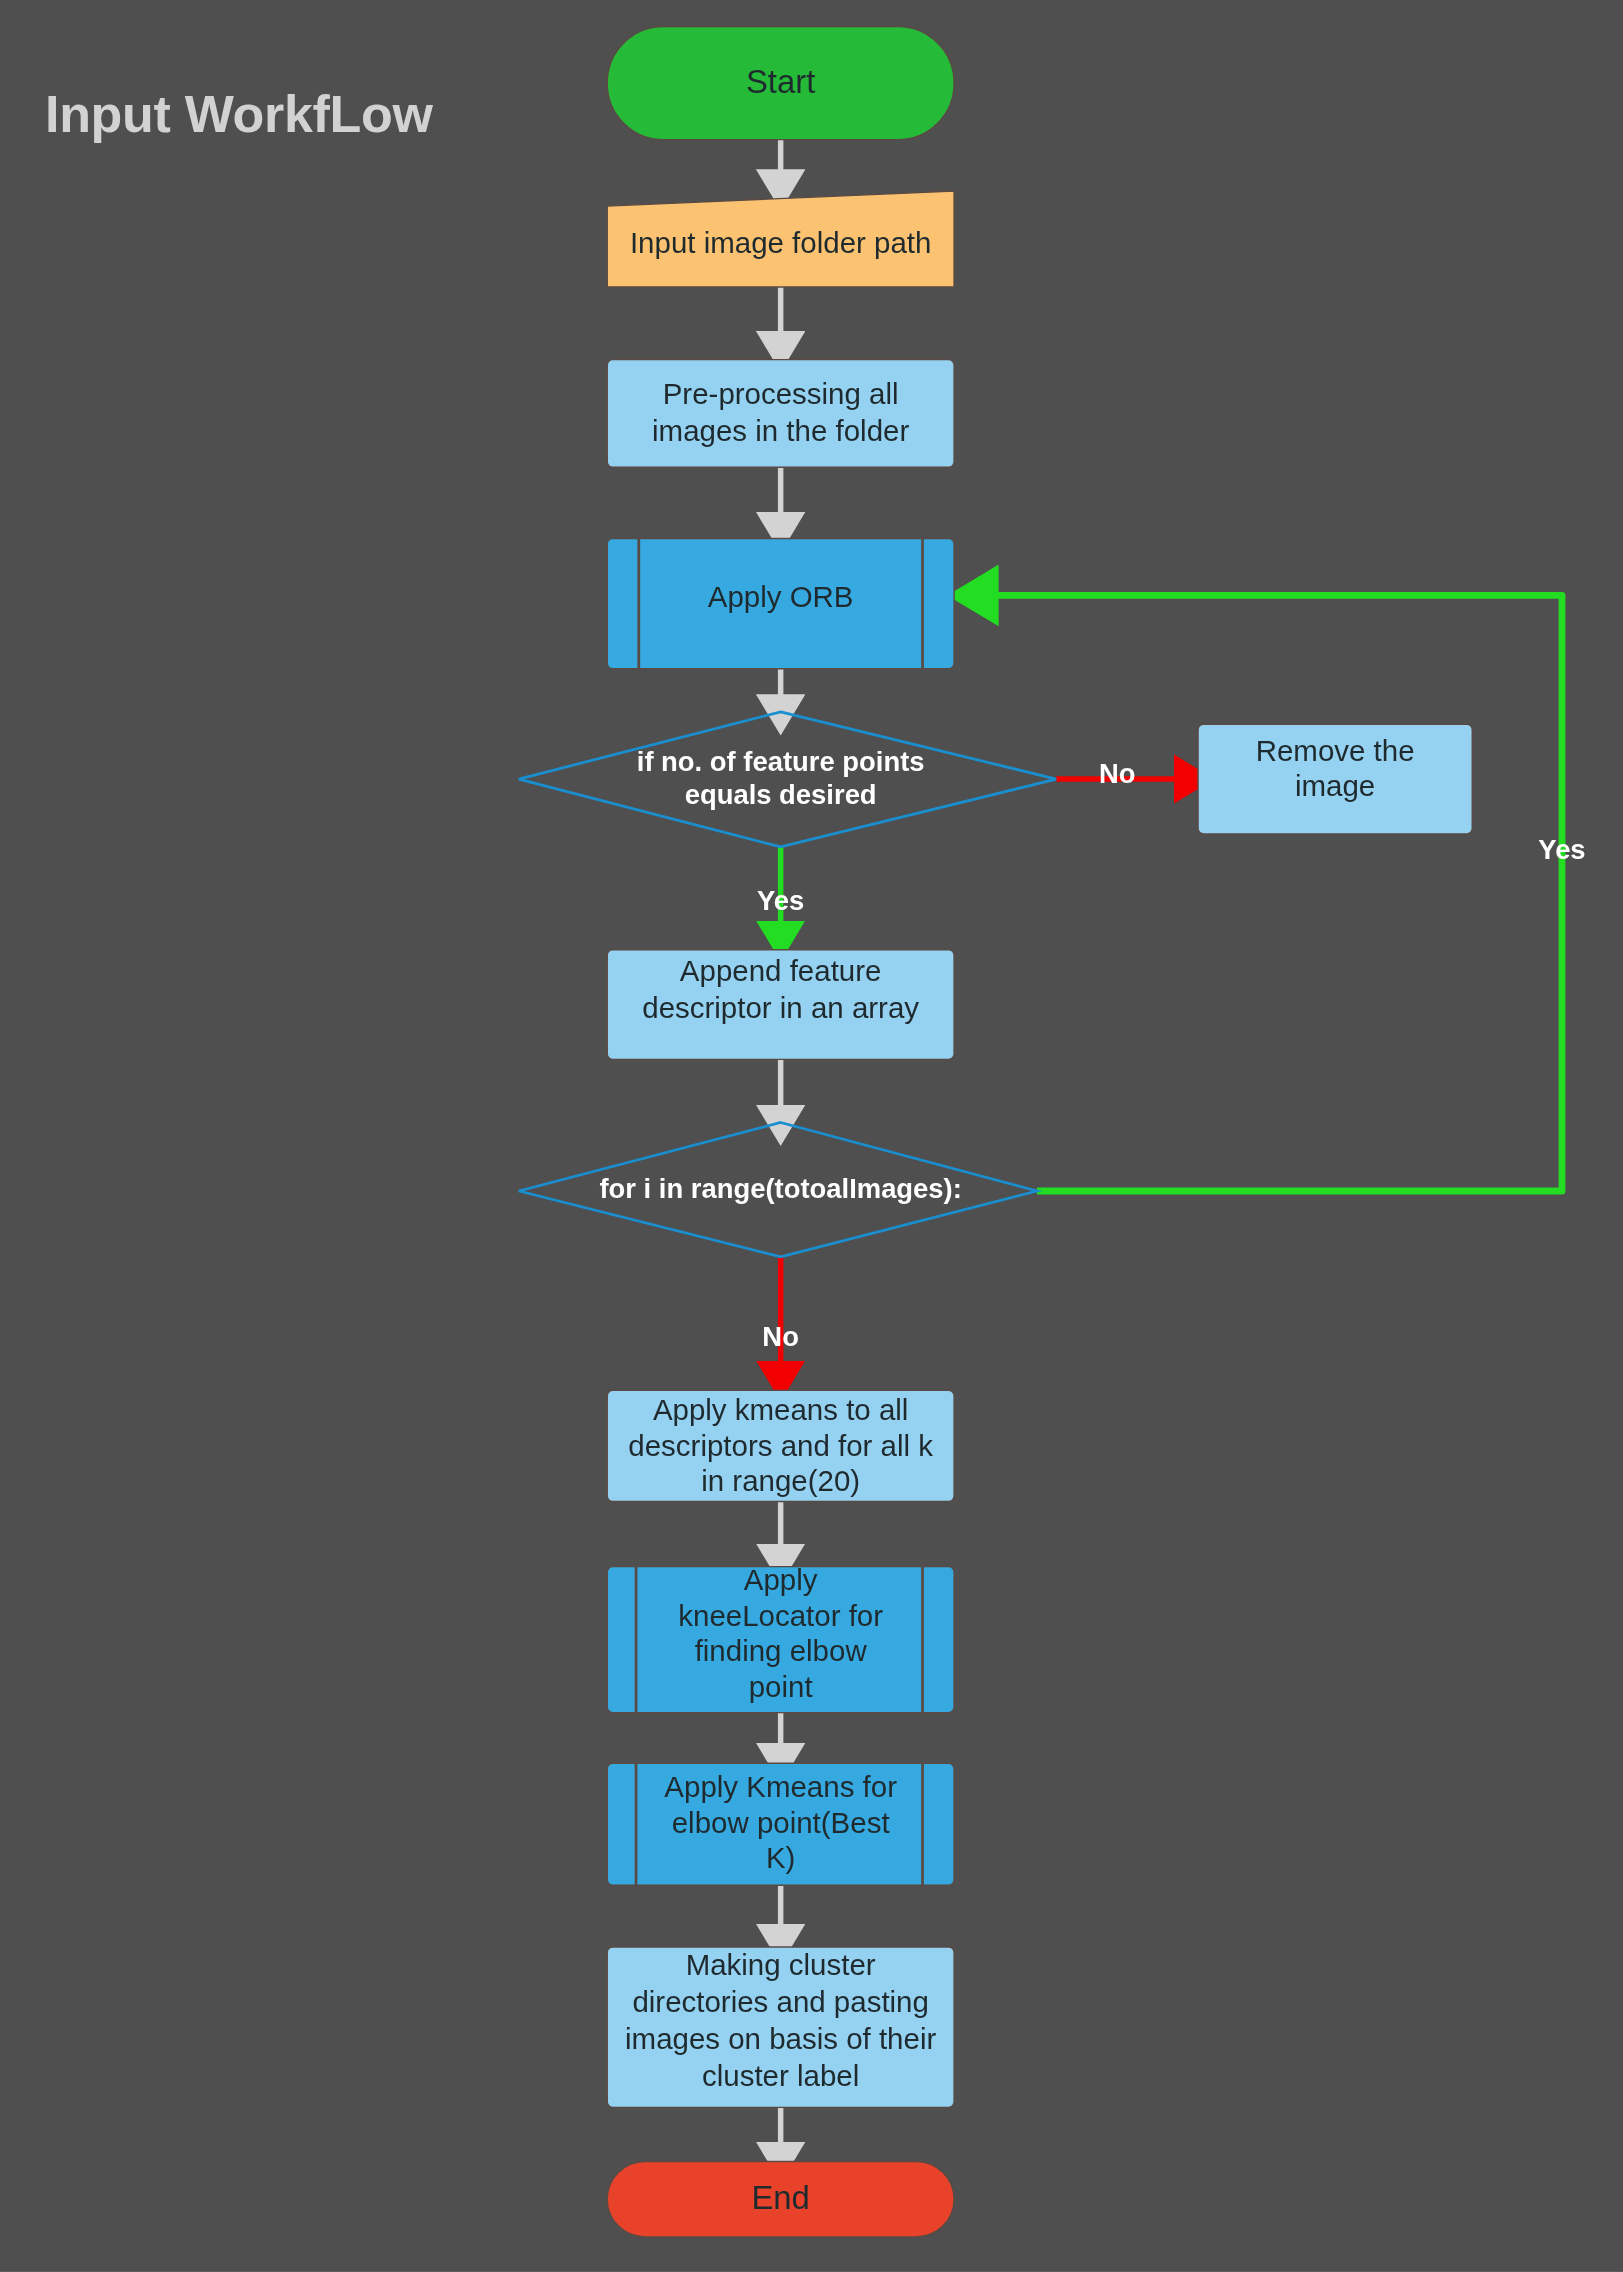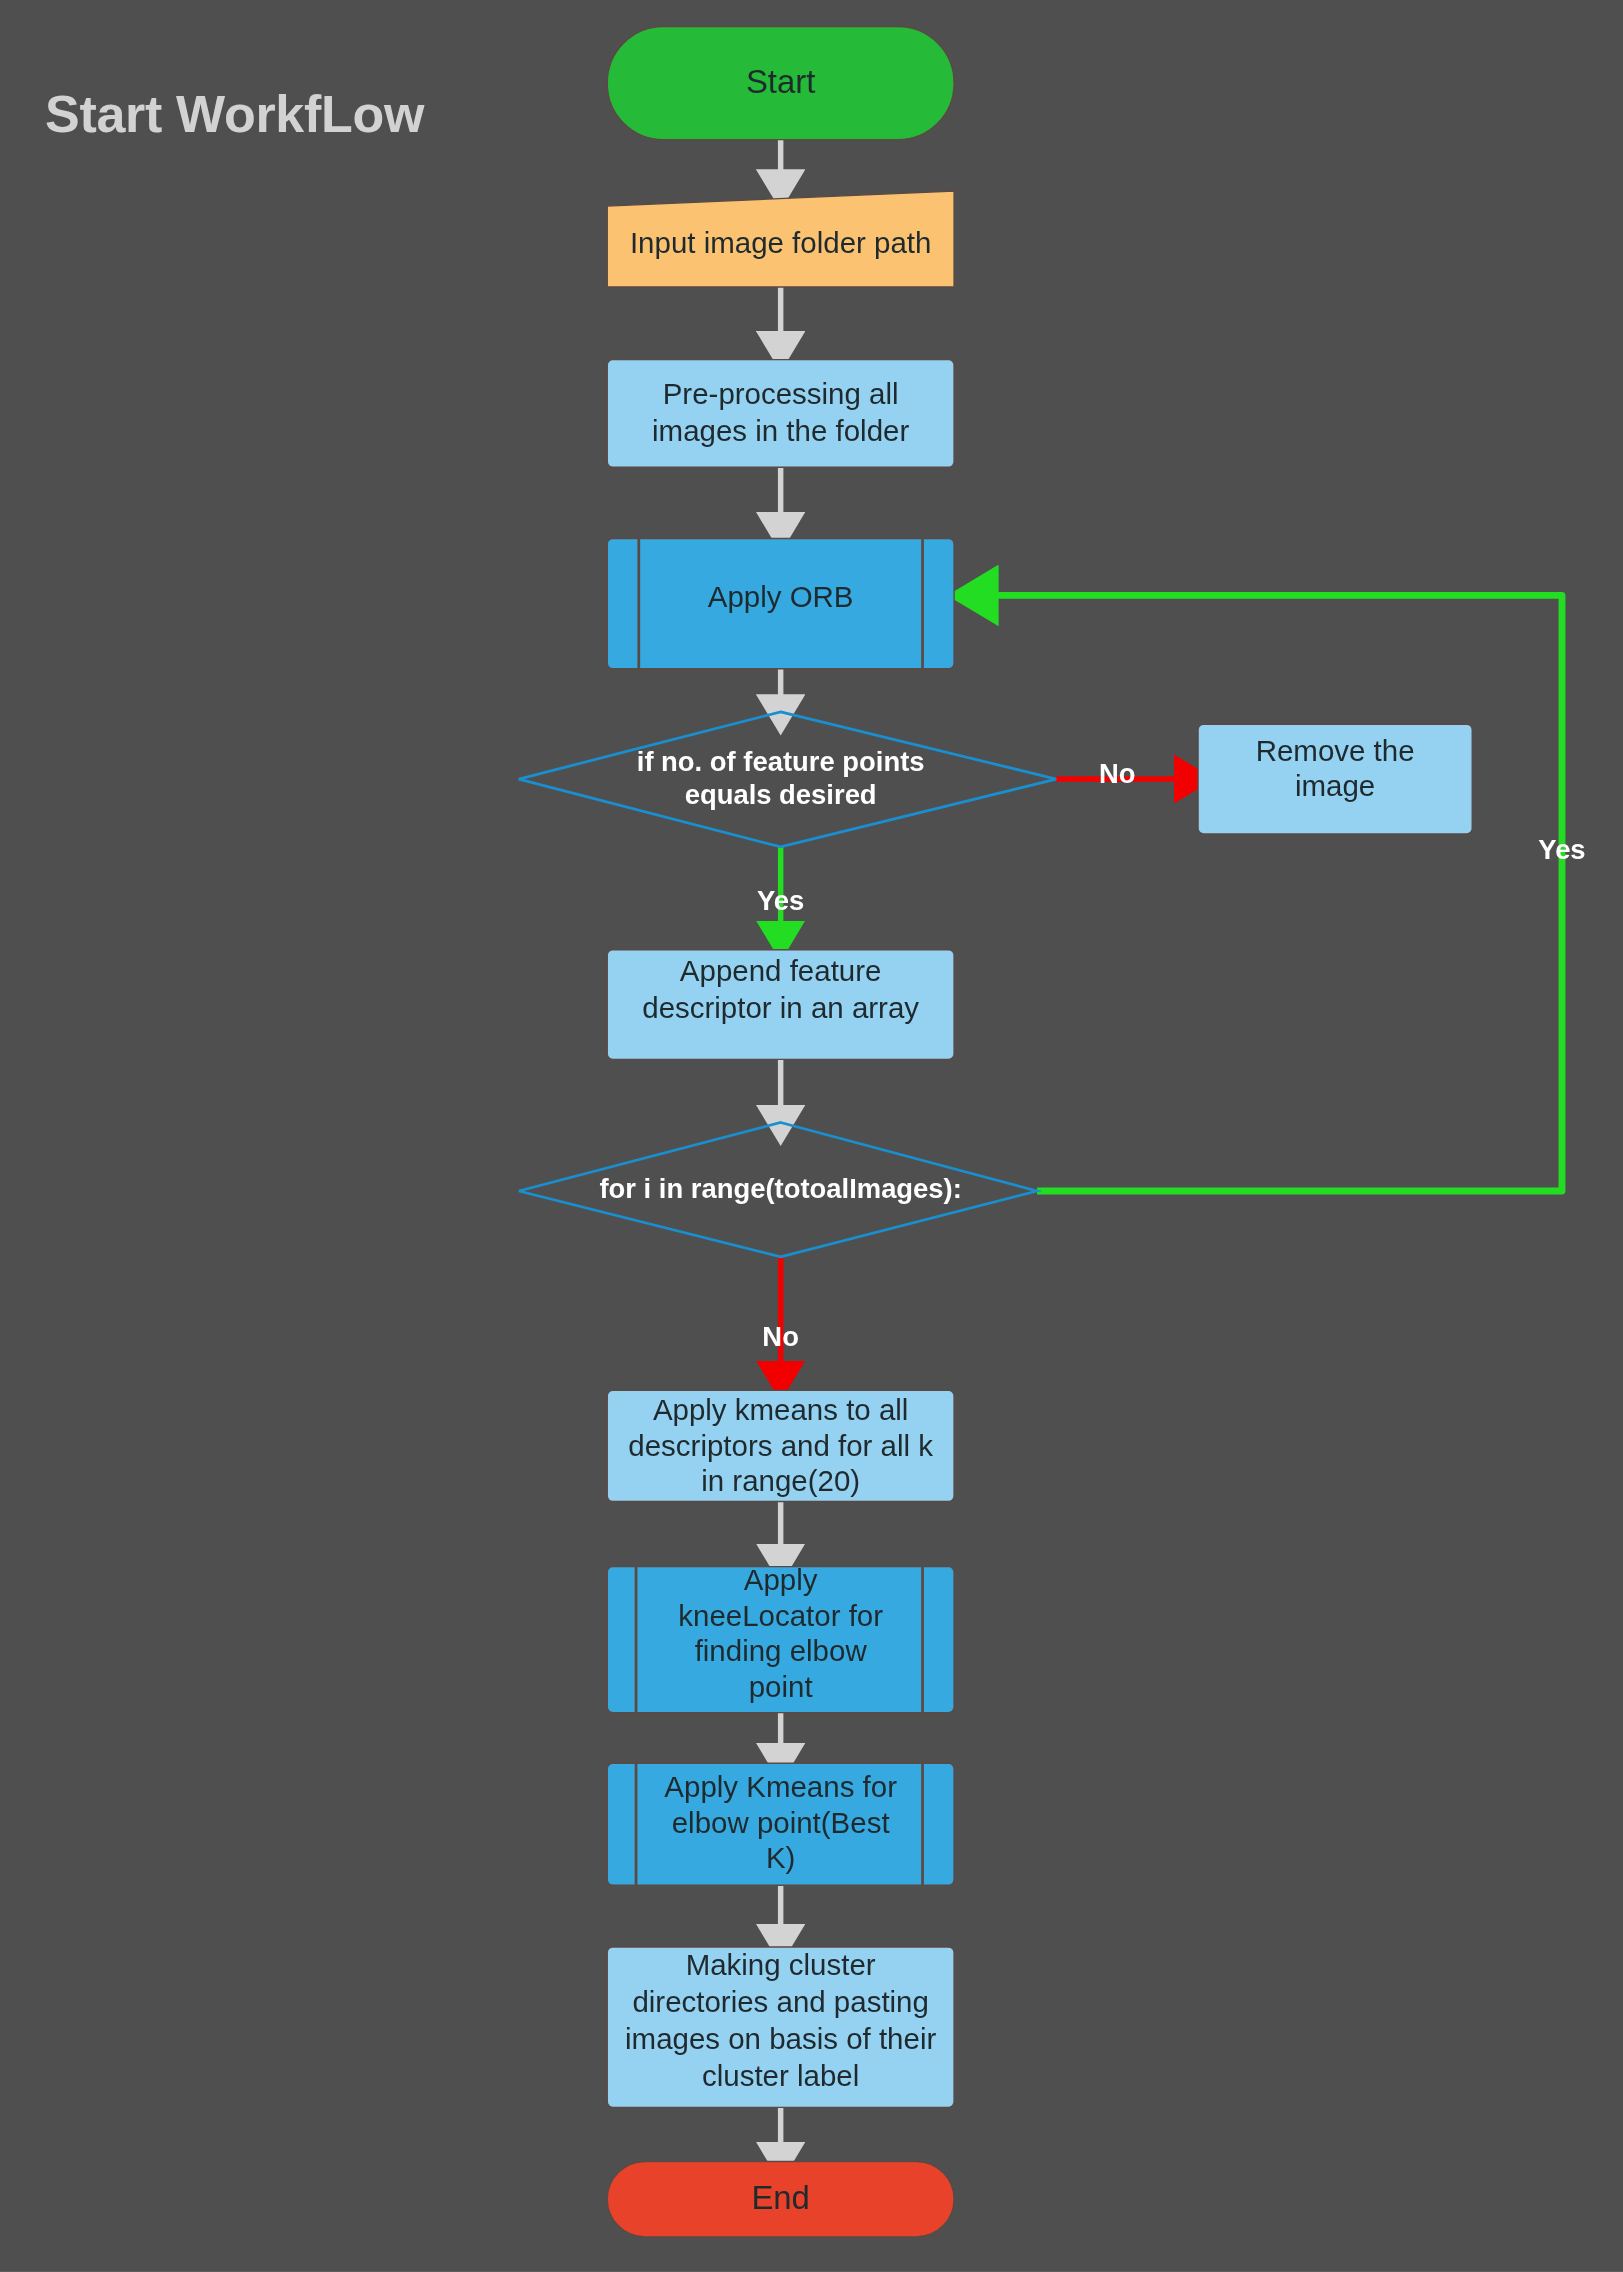--- a/index.html
+++ b/index.html
@@ -63,21 +63,21 @@
     color: #d2d2d2;
     letter-spacing: -0.3px;
     white-space: nowrap;
   }
 </style>
 </head>
 <body>
 
 <div id="page">
 
-  <div class="title-text">Start WorkfLow</div>
+  <div class="title-text">Input WorkfLow</div>
 
   <svg id="flow-svg" viewBox="0 0 2368 3315">
     <defs>
       <marker id="arrow-gray" markerWidth="9" markerHeight="9" refX="3.2" refY="4.5" orient="auto" markerUnits="strokeWidth">
         <path d="M0,0 L0,9 L7.5,4.5 z" fill="#d3d3d3"></path>
       </marker>
       <marker id="arrow-green" markerWidth="9" markerHeight="9" refX="3.2" refY="4.5" orient="auto" markerUnits="strokeWidth">
         <path d="M0,0 L0,9 L7.5,4.5 z" fill="#22dd22"></path>
       </marker>
       <marker id="arrow-red" markerWidth="9" markerHeight="9" refX="3.2" refY="4.5" orient="auto" markerUnits="strokeWidth">

